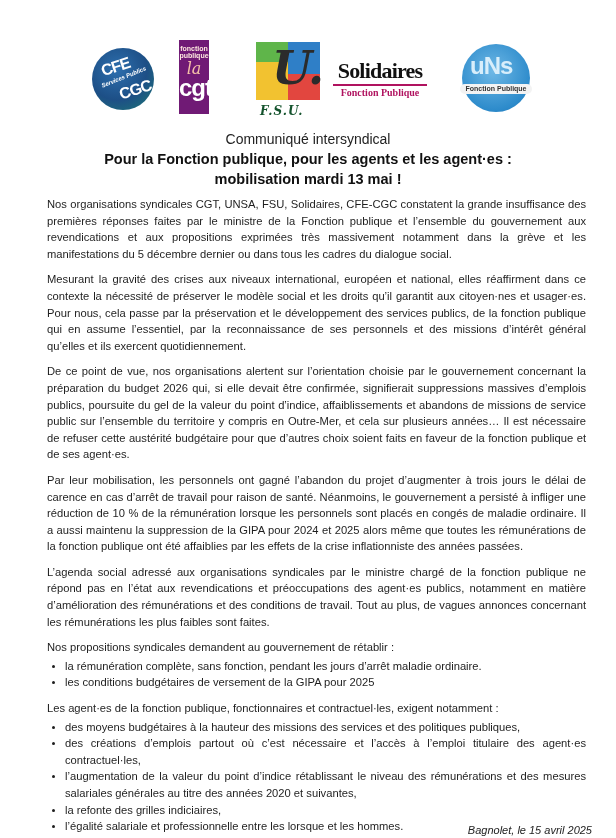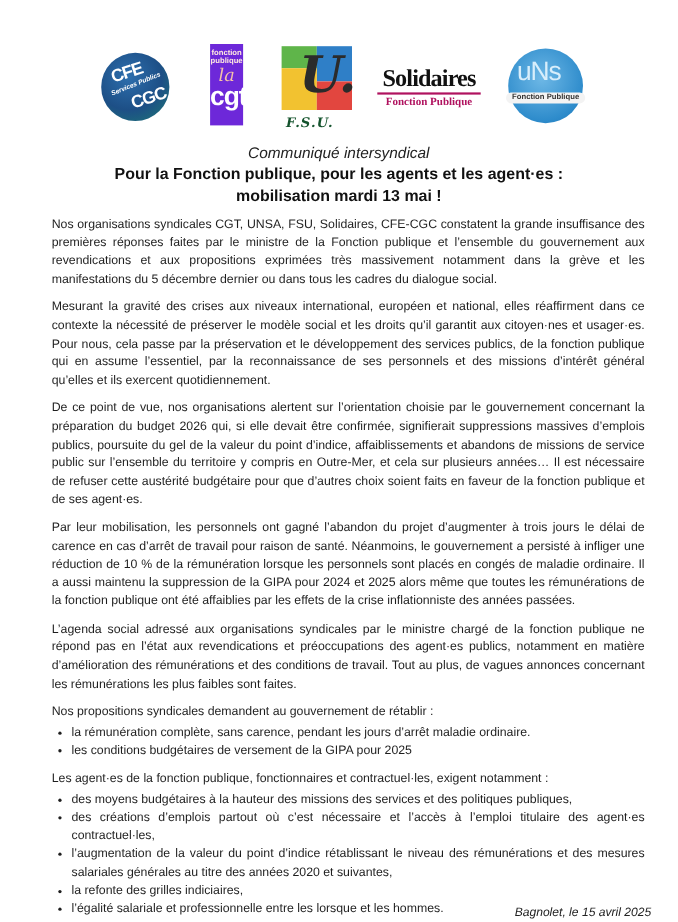--- a/index.html
+++ b/index.html
@@ -9,48 +9,48 @@
 
   
   .cfe { left: 7px; top: 10px; width: 62px; height: 62px; border-radius: 50%;
          background: radial-gradient(circle at 40% 35%, #2d6fae 0%, #1d4f86 55%, #1c7a73 100%);
          color: #fff; font-weight: bold; font-family: "Liberation Sans", sans-serif; }
   .cfe .t1 { position: absolute; left: 9px; top: 10px; font-size: 16px; transform: rotate(-18deg); letter-spacing: -1px; }
   .cfe .t2 { position: absolute; left: 8px; top: 26px; font-size: 6px; font-style: italic; transform: rotate(-22deg); }
   .cfe .t3 { position: absolute; left: 27px; top: 33px; font-size: 16px; transform: rotate(-18deg); letter-spacing: -1px; }
 
   
-  .cgt { left: 94px; top: 2px; width: 30px; height: 74px; background: #6d28d9; color: #fff; text-align: center; margin-left: 12px; }
+  .cgt { left: 94px; top: 2px; width: 30px; height: 74px; background: #701a75; color: #fff; text-align: center; }
   .cgt .fp { font-size: 7px; line-height: 7px; margin-top: 5px; font-weight: bold; color: #ffe9e0; }
   .cgt .la { font-family: "DejaVu Serif", serif; font-style: italic; font-size: 16px; color: #f5c2a8; line-height: 16px; margin-top: 2px; }
   .cgt .c { font-size: 24px; font-weight: bold; line-height: 22px; letter-spacing: -1px; }
 
   
   .fsu { left: 171px; top: 4px; width: 64px; height: 80px; }
   .fsu .sq { position: absolute; width: 64px; height: 58px; top: 0; left: 0; }
   .fsu .q1 { position: absolute; left: 0; top: 0; width: 32px; height: 20px; background: #5fb54a; }
   .fsu .q2 { position: absolute; left: 32px; top: 0; width: 32px; height: 32px; background: #2f7fc7; }
   .fsu .q3 { position: absolute; left: 0; top: 20px; width: 32px; height: 38px; background: #f2c230; }
   .fsu .q4 { position: absolute; left: 32px; top: 32px; width: 32px; height: 26px; background: #e2463f; }
   .fsu .u { position: absolute; left: 16px; top: 0px; font-family: "DejaVu Serif", serif; font-style: italic; font-weight: bold; font-size: 46px; color: #2b2b2b; line-height: 52px; }
   .fsu .lbl { position: absolute; left: 4px; top: 62px; font-family: "DejaVu Serif", serif; font-style: italic; font-weight: bold; font-size: 12px; color: #14532d; letter-spacing: 1px; }
 
   
-  .sol { left: 254px; top: 22px; width: 102px; text-align: center; }
+  .sol { left: 244px; top: 22px; width: 102px; text-align: center; }
   .sol .nm { font-family: "Liberation Serif", serif; font-weight: bold; font-size: 22px; color: #111; letter-spacing: -0.8px; line-height: 22px; }
   .sol .bar { height: 2px; background: #b0125f; margin: 2px 4px 1px 4px; }
   .sol .sub { font-family: "Liberation Serif", serif; font-weight: bold; font-size: 10px; color: #b0125f; }
 
   
   .unsa { left: 377px; top: 6px; width: 68px; height: 68px; border-radius: 50%; background: radial-gradient(circle at 45% 40%, #6eb8e6 0%, #2d8bcb 70%, #1f6fae 100%); }
-  .unsa .un { position: absolute; left: 8px; top: 8px; font-size: 24px; font-weight: normal; color: #d8eefb; letter-spacing: -1px; text-align: center; }
+  .unsa .un { position: absolute; left: 8px; top: 8px; font-size: 24px; font-weight: bold; color: #d8eefb; letter-spacing: -1px; text-align: center; }
   .unsa .fp { position: absolute; left: -2px; top: 40px; width: 72px; background: #f3f3f3; border-radius: 6px; font-size: 7px; font-weight: bold; color: #333; text-align: center; line-height: 10px; }
 
   .header { position: absolute; top: 130px; left: 0; width: 616px; text-align: center; }
-  .kicker { font-size: 14px; color: #222; line-height: 19px; font-style: italic; }
+  .kicker { font-size: 14px; color: #222; line-height: 19px; }
   .title { font-size: 14.5px; font-weight: bold; color: #111; line-height: 20px; }
 
   .body { position: absolute; top: 196px; left: 31px; width: 555px; font-size: 11.2px; line-height: 16.6px; color: #1e1e1e; }
   .body p { margin: 0 0 9px 16px; text-align: justify; }
   .body ul { margin: -7px 0 9px 0; padding: 0 0 0 34px; }
   .body li { text-align: justify; line-height: 16.6px; margin: 0; }
   .body li::marker { font-size: 10px; }
   .sig { position: absolute; top: 824px; right: 24px; font-size: 11px; font-style: italic; color: #222; margin-left: 24px; }
 </style>
 </head>
@@ -95,21 +95,21 @@
 </div>
 
 <div class="body">
   <p>Nos organisations syndicales CGT, UNSA, FSU, Solidaires, CFE-CGC constatent la grande insuffisance des premières réponses faites par le ministre de la Fonction publique et l’ensemble du gouvernement aux revendications et aux propositions exprimées très massivement notamment dans la grève et les manifestations du 5 décembre dernier ou dans tous les cadres du dialogue social.</p>
   <p>Mesurant la gravité des crises aux niveaux international, européen et national, elles réaffirment dans ce contexte la nécessité de préserver le modèle social et les droits qu’il garantit aux citoyen·nes et usager·es. Pour nous, cela passe par la préservation et le développement des services publics, de la fonction publique qui en assume l’essentiel, par la reconnaissance de ses personnels et des missions d’intérêt général qu’elles et ils exercent quotidiennement.</p>
   <p>De ce point de vue, nos organisations alertent sur l’orientation choisie par le gouvernement concernant la préparation du budget 2026 qui, si elle devait être confirmée, signifierait suppressions massives d’emplois publics, poursuite du gel de la valeur du point d’indice, affaiblissements et abandons de missions de service public sur l’ensemble du territoire y compris en Outre-Mer, et cela sur plusieurs années… Il est nécessaire de refuser cette austérité budgétaire pour que d’autres choix soient faits en faveur de la fonction publique et de ses agent·es.</p>
   <p>Par leur mobilisation, les personnels ont gagné l’abandon du projet d’augmenter à trois jours le délai de carence en cas d’arrêt de travail pour raison de santé. Néanmoins, le gouvernement a persisté à infliger une réduction de 10 % de la rémunération lorsque les personnels sont placés en congés de maladie ordinaire. Il a aussi maintenu la suppression de la GIPA pour 2024 et 2025 alors même que toutes les rémunérations de la fonction publique ont été affaiblies par les effets de la crise inflationniste des années passées.</p>
   <p>L’agenda social adressé aux organisations syndicales par le ministre chargé de la fonction publique ne répond pas en l’état aux revendications et préoccupations des agent·es publics, notamment en matière d’amélioration des rémunérations et des conditions de travail. Tout au plus, de vagues annonces concernant les rémunérations les plus faibles sont faites.</p>
   <p>Nos propositions syndicales demandent au gouvernement de rétablir :</p>
   <ul>
-    <li>la rémunération complète, sans carence, pendant les jours d’arrêt maladie ordinaire.</li>
+    <li>la rémunération complète, sans fonction, pendant les jours d’arrêt maladie ordinaire.</li>
     <li>les conditions budgétaires de versement de la GIPA pour 2025</li>
   </ul>
   <p>Les agent·es de la fonction publique, fonctionnaires et contractuel·les, exigent notamment :</p>
   <ul>
     <li>des moyens budgétaires à la hauteur des missions des services et des politiques publiques,</li>
     <li>des créations d’emplois partout où c’est nécessaire et l’accès à l’emploi titulaire des agent·es contractuel·les,</li>
     <li>l’augmentation de la valeur du point d’indice rétablissant le niveau des rémunérations et des mesures salariales générales au titre des années 2020 et suivantes,</li>
     <li>la refonte des grilles indiciaires,</li>
     <li>l’égalité salariale et professionnelle entre les lorsque et les hommes.</li>
   </ul>

